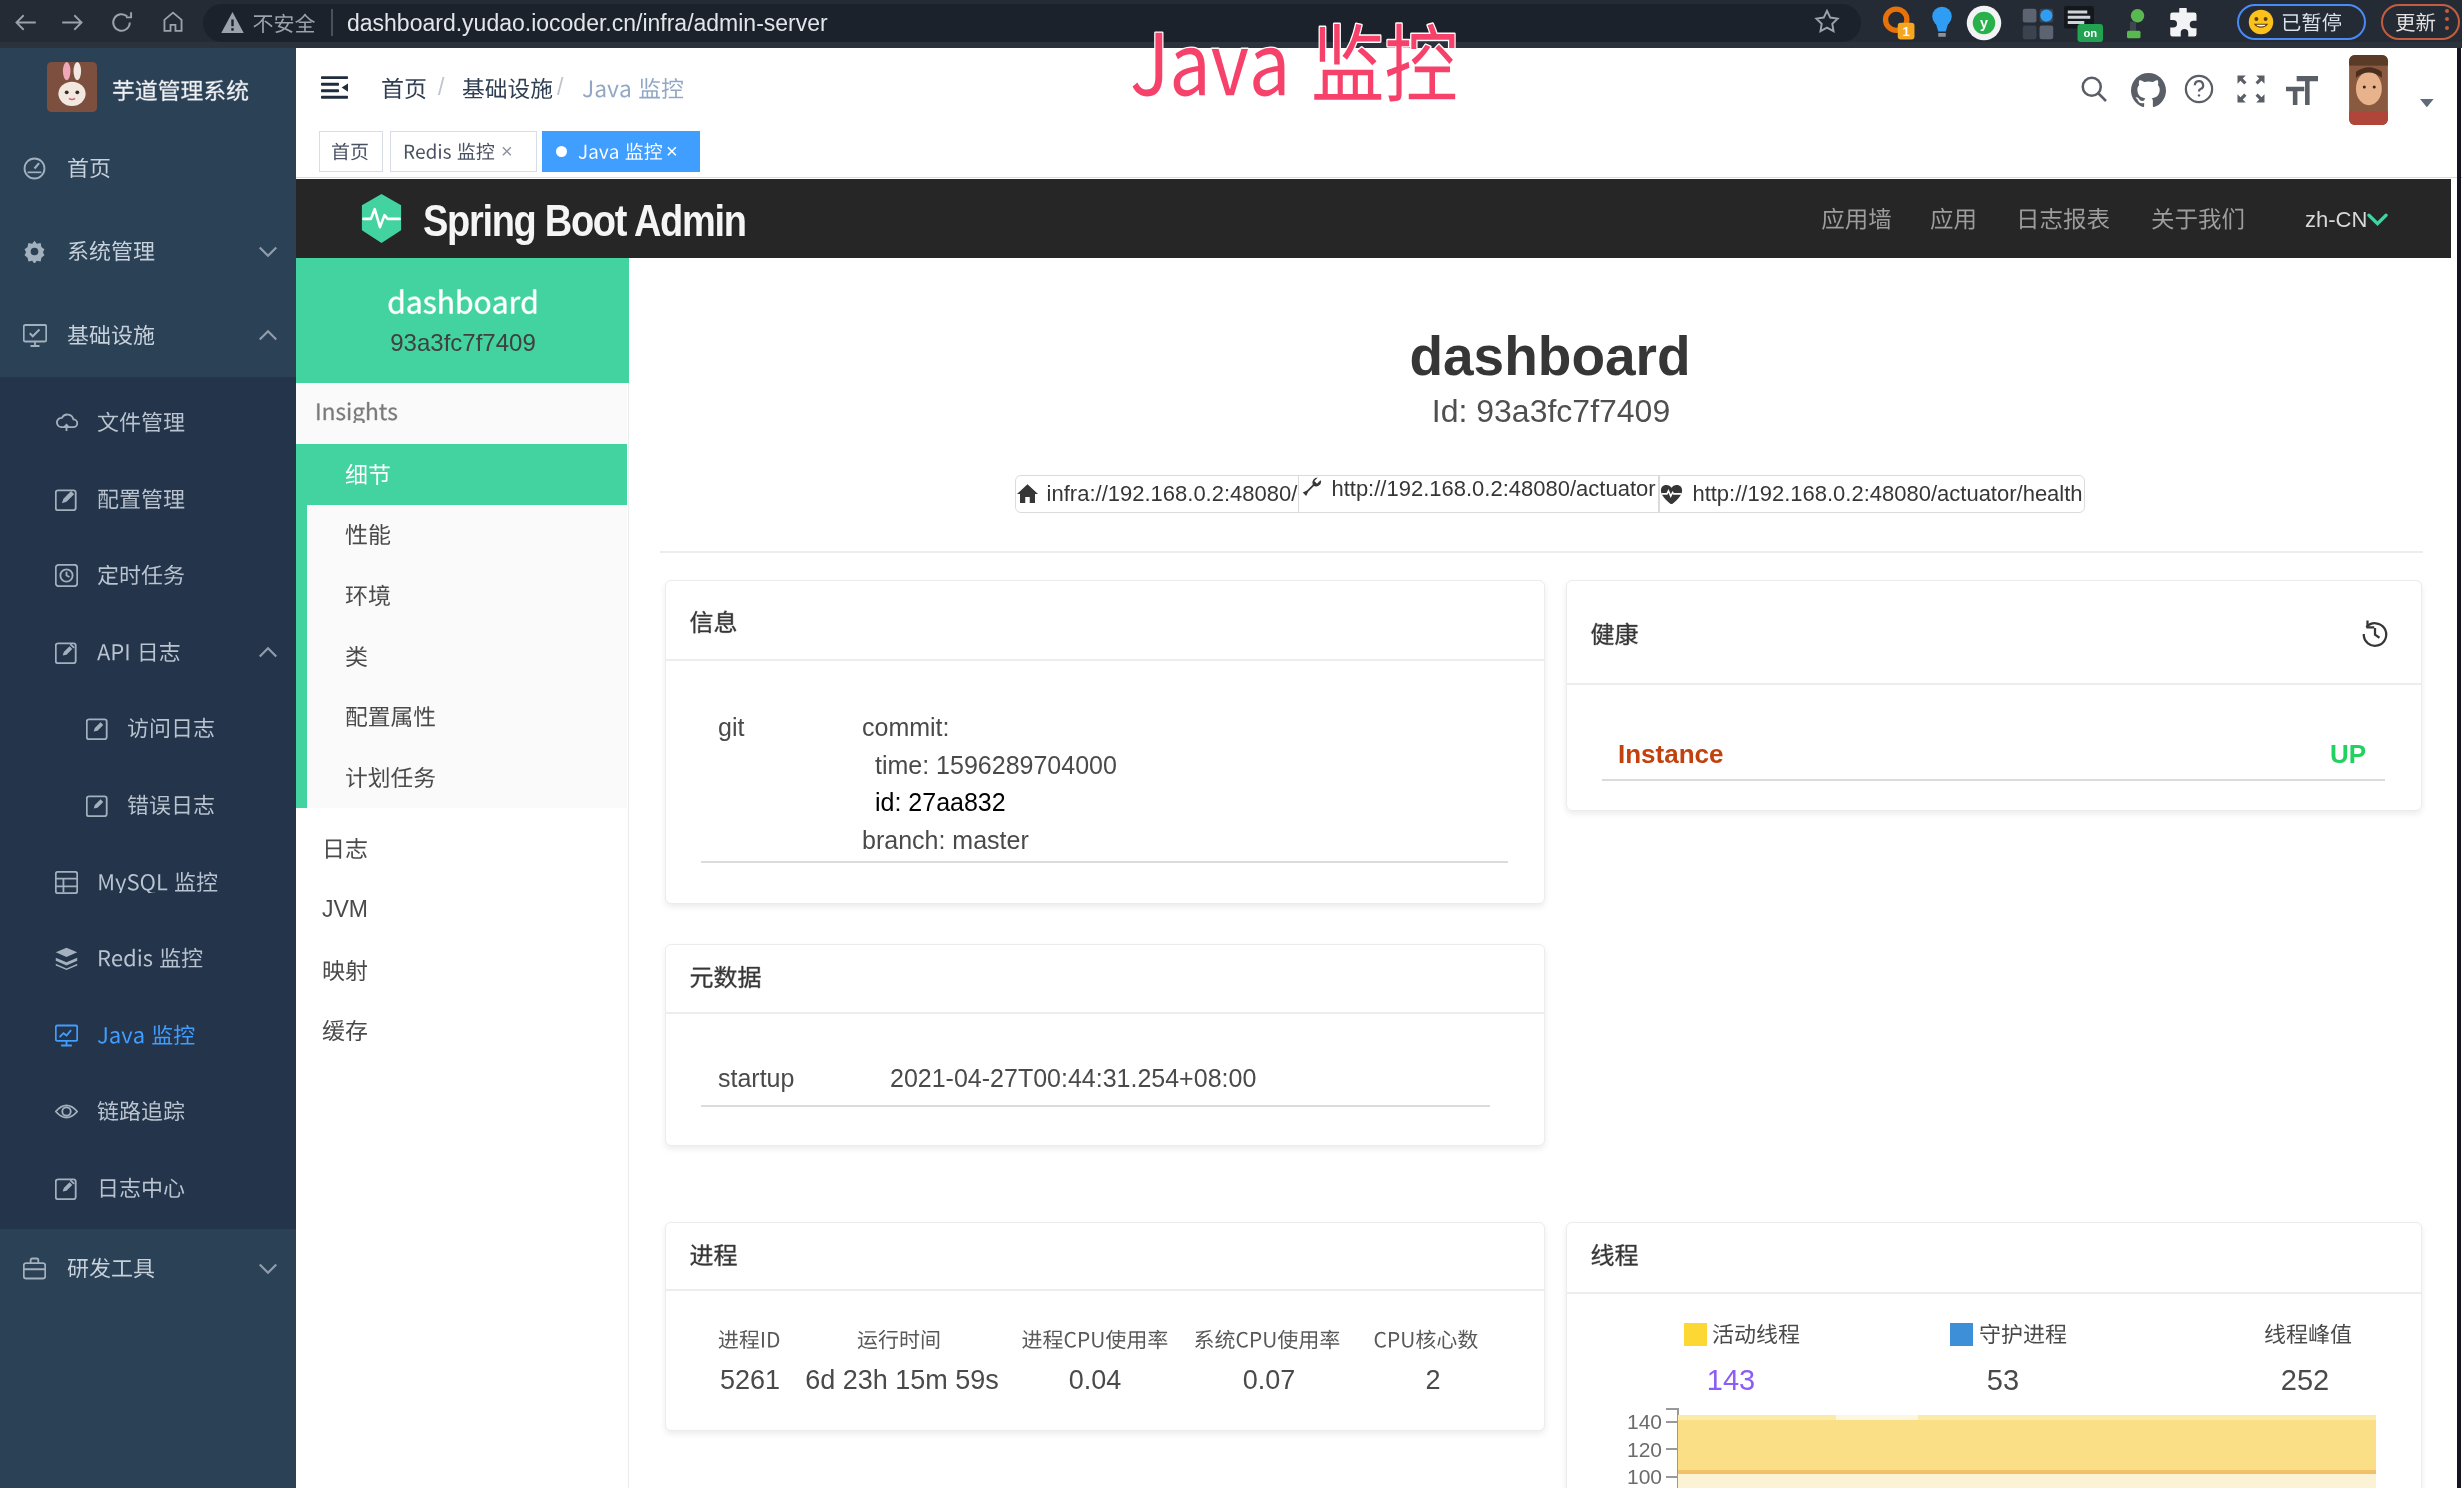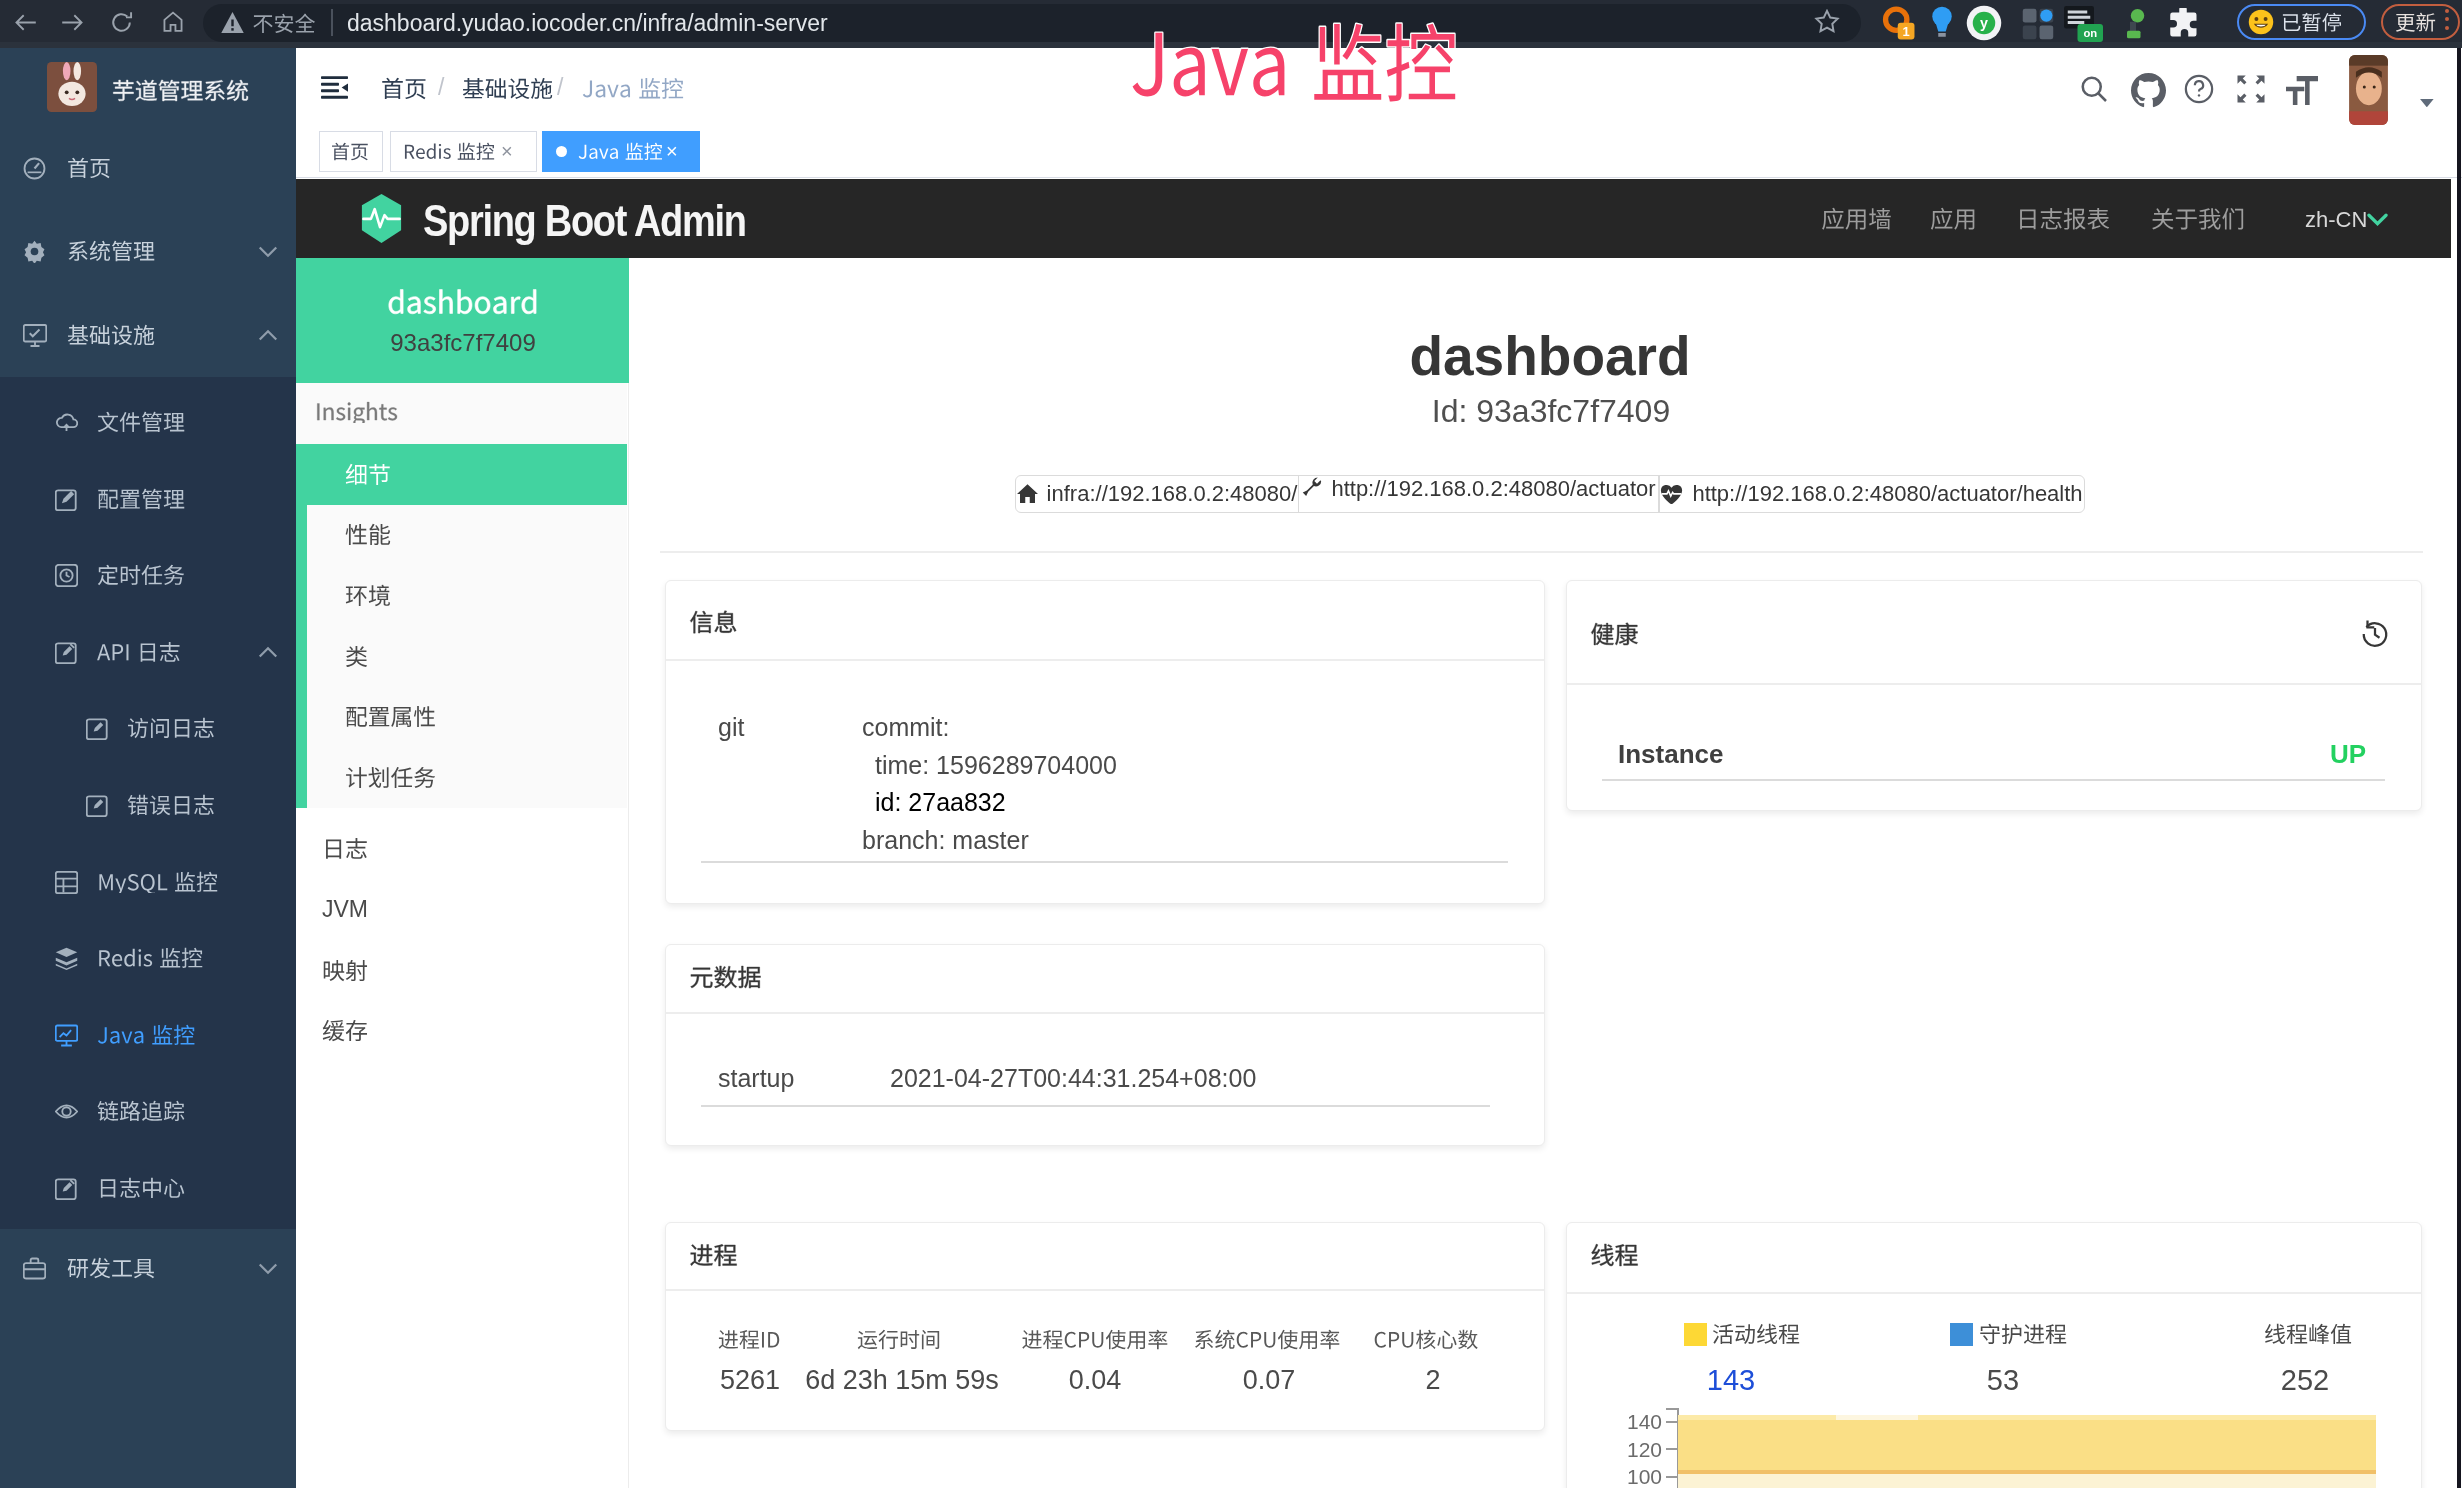--- a/index.html
+++ b/index.html
@@ -752,21 +752,21 @@
       <use href="#g94" transform="translate(0.0 28.2) scale(0.03200 -0.03200)"></use>
       <use href="#g95" transform="translate(32.0 28.2) scale(0.03200 -0.03200)"></use>
     </svg>
   </div>
 <svg class="ic" style="left:2360px;top:619px" width="30" height="30" viewBox="0 0 40 40" fill="none" stroke="#363636" stroke-width="3">
     <path d="M8.5 11A15 15 0 1 1 5 20"></path>
     <path d="M10 2v9h9" fill="none"></path>
     <path d="M20 12v9l6 4"></path>
   </svg>
 <div class="a" style="left:1567px;top:683px;width:855px;height:1.5px;background:#ededed"></div>
-<div class="a" style="left:1618px;top:741px;font-size:26px;line-height:26px;font-weight:bold;color:#404040">Instance</div>
+<div class="a" style="left:1618px;top:741px;font-size:26px;line-height:26px;font-weight:bold;color:#c2410c">Instance</div>
 <div class="a" style="left:2330px;top:741px;font-size:26px;line-height:26px;font-weight:bold;color:#23d160">UP</div>
 <div class="a" style="left:1602px;top:779px;width:783px;height:1.5px;background:#dbdbdb"></div>
 
 <div class="a" style="left:665px;top:944px;width:880px;height:202px;background:#fff;border:0.8px solid #ececec;border-radius:6px;box-shadow:0 3px 6px rgba(10,10,10,0.08);box-sizing:border-box"></div>
 <div class="a" style="left:689px;top:965px">
     <svg class="t" width="73" height="24" viewBox="0 0 96 32" fill="#363636" stroke="#363636" stroke-width="16" stroke-linejoin="round">
       <use href="#g96" transform="translate(0.0 28.2) scale(0.03200 -0.03200)"></use>
       <use href="#g97" transform="translate(32.0 28.2) scale(0.03200 -0.03200)"></use>
       <use href="#g98" transform="translate(64.0 28.2) scale(0.03200 -0.03200)"></use>
     </svg>
@@ -867,21 +867,21 @@
     </svg>
   </div>
 <div class="ac" style="left:2308px;top:1323px">
     <svg class="t" width="88" height="22" viewBox="0 0 116 29" fill="#4a4a4a">
       <use href="#g110" transform="translate(0.0 25.5) scale(0.02900 -0.02900)"></use>
       <use href="#g100" transform="translate(29.0 25.5) scale(0.02900 -0.02900)"></use>
       <use href="#g115" transform="translate(58.0 25.5) scale(0.02900 -0.02900)"></use>
       <use href="#g116" transform="translate(87.0 25.5) scale(0.02900 -0.02900)"></use>
     </svg>
   </div>
-<div class="ac" style="left:1731px;top:1366px;font-size:29px;line-height:29px;color:#1d4ed8">143</div>
+<div class="ac" style="left:1731px;top:1366px;font-size:29px;line-height:29px;color:#8b5cf6">143</div>
 <div class="ac" style="left:2003px;top:1366px;font-size:29px;line-height:29px;color:#4a4a4a">53</div>
 <div class="ac" style="left:2305px;top:1366px;font-size:29px;line-height:29px;color:#4a4a4a">252</div>
 <div class="ar" style="left:1662px;top:1411px;font-size:21px;line-height:21px;color:#6b6b6b">140</div>
 <div class="ar" style="left:1662px;top:1439px;font-size:21px;line-height:21px;color:#6b6b6b">120</div>
 <div class="ar" style="left:1662px;top:1466px;font-size:21px;line-height:21px;color:#6b6b6b">100</div>
 <div class="a" style="left:1677px;top:1408px;width:1.5px;height:81px;background:#999"></div>
 <div class="a" style="left:1666px;top:1408px;width:12px;height:1.5px;background:#999"></div>
 <div class="a" style="left:1666px;top:1421px;width:10.6px;height:1.5px;background:#999"></div>
 <div class="a" style="left:1666px;top:1448px;width:10.6px;height:1.5px;background:#999"></div>
 <div class="a" style="left:1666px;top:1476px;width:10.6px;height:1.5px;background:#999"></div>

